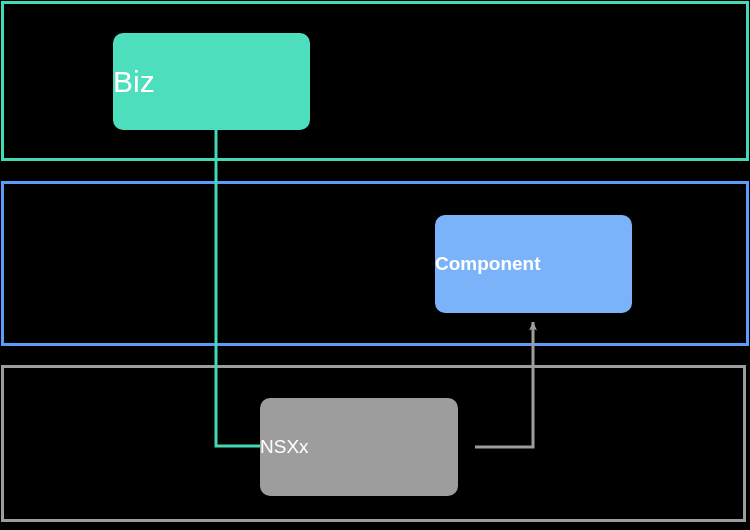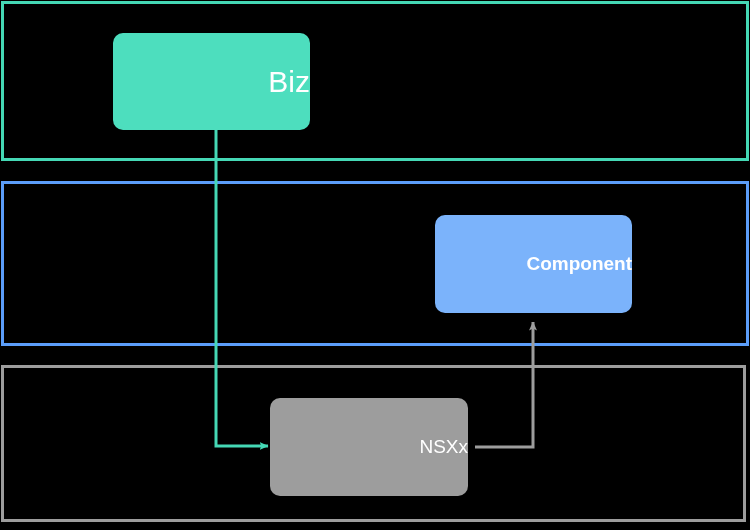--- a/index.html
+++ b/index.html
@@ -42,21 +42,21 @@
     width: 745px;
     height: 157px;
     border: 3px solid #9D9D9D;
   }
   .node {
     position: absolute;
     box-sizing: border-box;
     border-radius: 10px;
     display: flex;
     align-items: center;
-    justify-content: flex-end;
+    justify-content: flex-start;
     color: #FFFFFF;
     text-align: center;
     line-height: 1.1;
     user-select: none;
   }
   .node-biz {
     left: 113px;
     top: 33px;
     width: 197px;
     height: 97px;
@@ -66,21 +66,21 @@
   .node-component {
     left: 435px;
     top: 215px;
     width: 197px;
     height: 98px;
     background: #7BB3FB;
     font-size: 19px;
     font-weight: bold;
   }
   .node-nsxx {
-    left: 270px;
+    left: 260px;
     top: 398px;
     width: 198px;
     height: 98px;
     background: #9D9D9D;
     font-size: 19px;
   }
   #edges {
     position: absolute;
     left: 0;
     top: 0;

